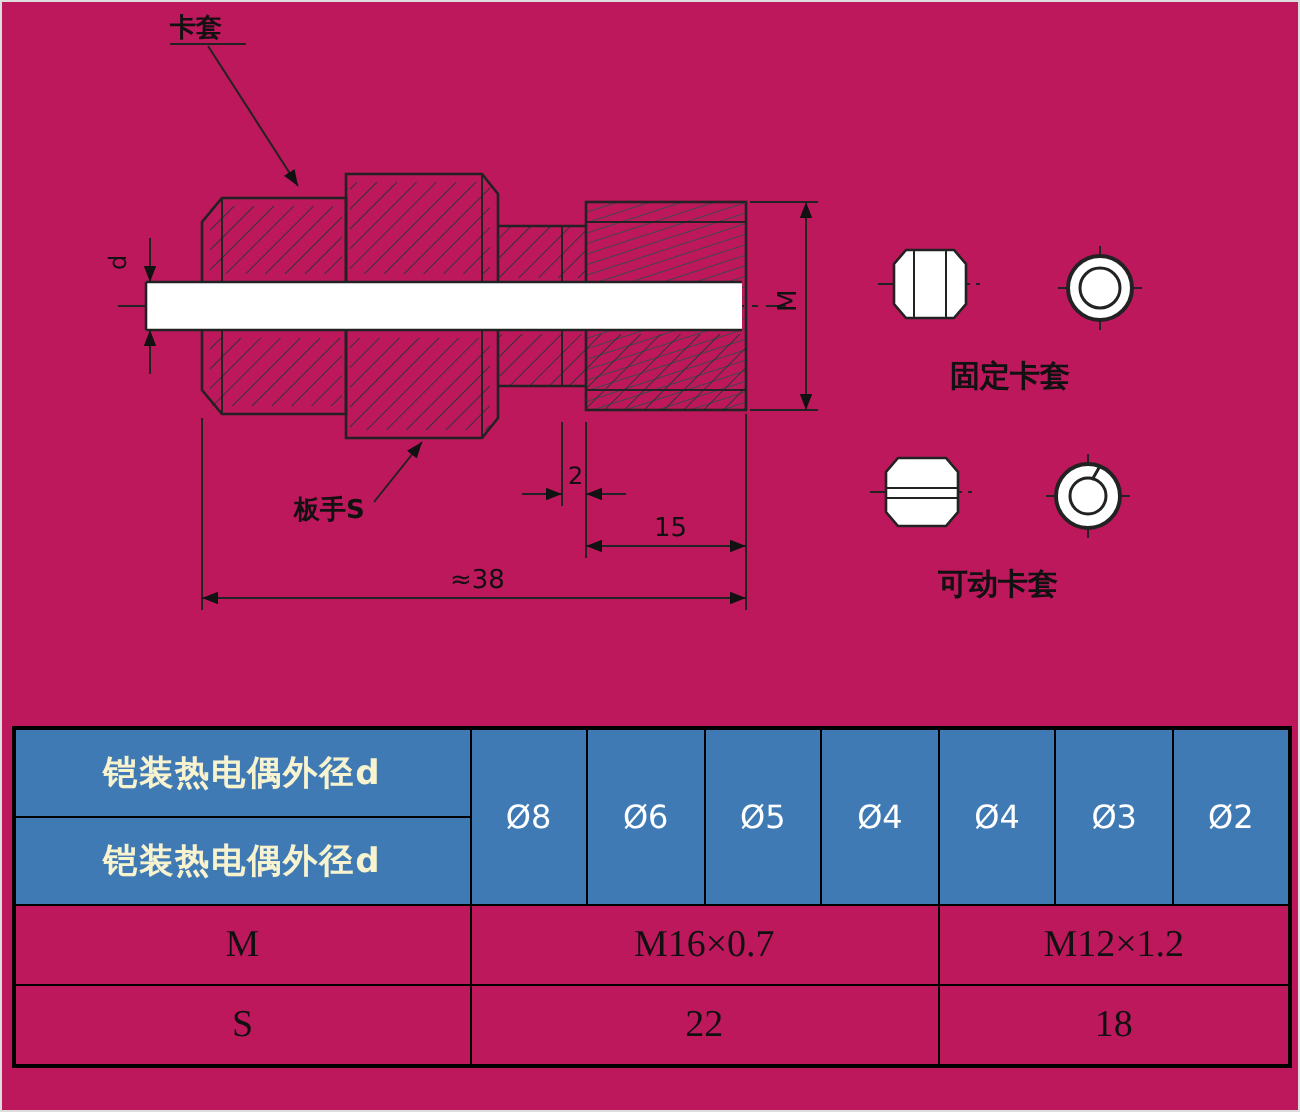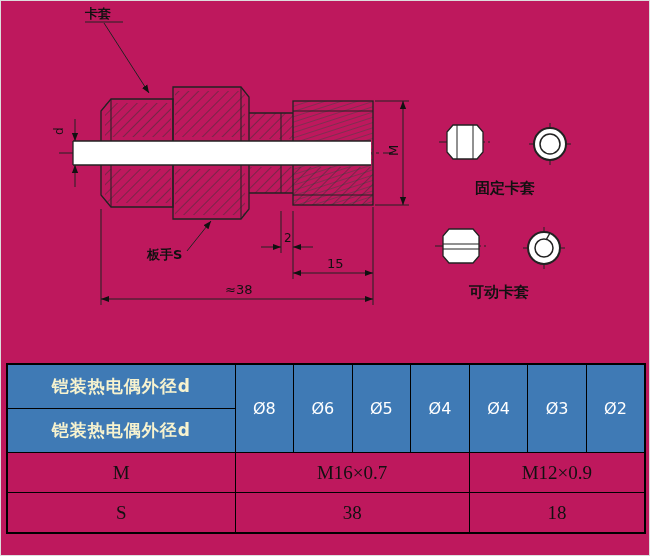--- a/index.html
+++ b/index.html
@@ -165,23 +165,23 @@
       <td class="blue dia" rowspan="2">Ø4</td>
       <td class="blue dia" rowspan="2">Ø3</td>
       <td class="blue dia" rowspan="2">Ø2</td>
     </tr>
     <tr>
       <td class="blue hleft">铠装热电偶外径d</td>
     </tr>
     <tr>
       <td class="rlabel">M</td>
       <td class="rval" colspan="4">M16×0.7</td>
-      <td class="rval" colspan="3">M12×0.9</td>
+      <td class="rval" colspan="3">M12×1.2</td>
     </tr>
     <tr>
       <td class="rlabel">S</td>
-      <td class="rval" colspan="4">38</td>
+      <td class="rval" colspan="4">22</td>
       <td class="rval" colspan="3">18</td>
     </tr>
   </tbody>
     </table>
 
 </div>
 
 </body></html>

